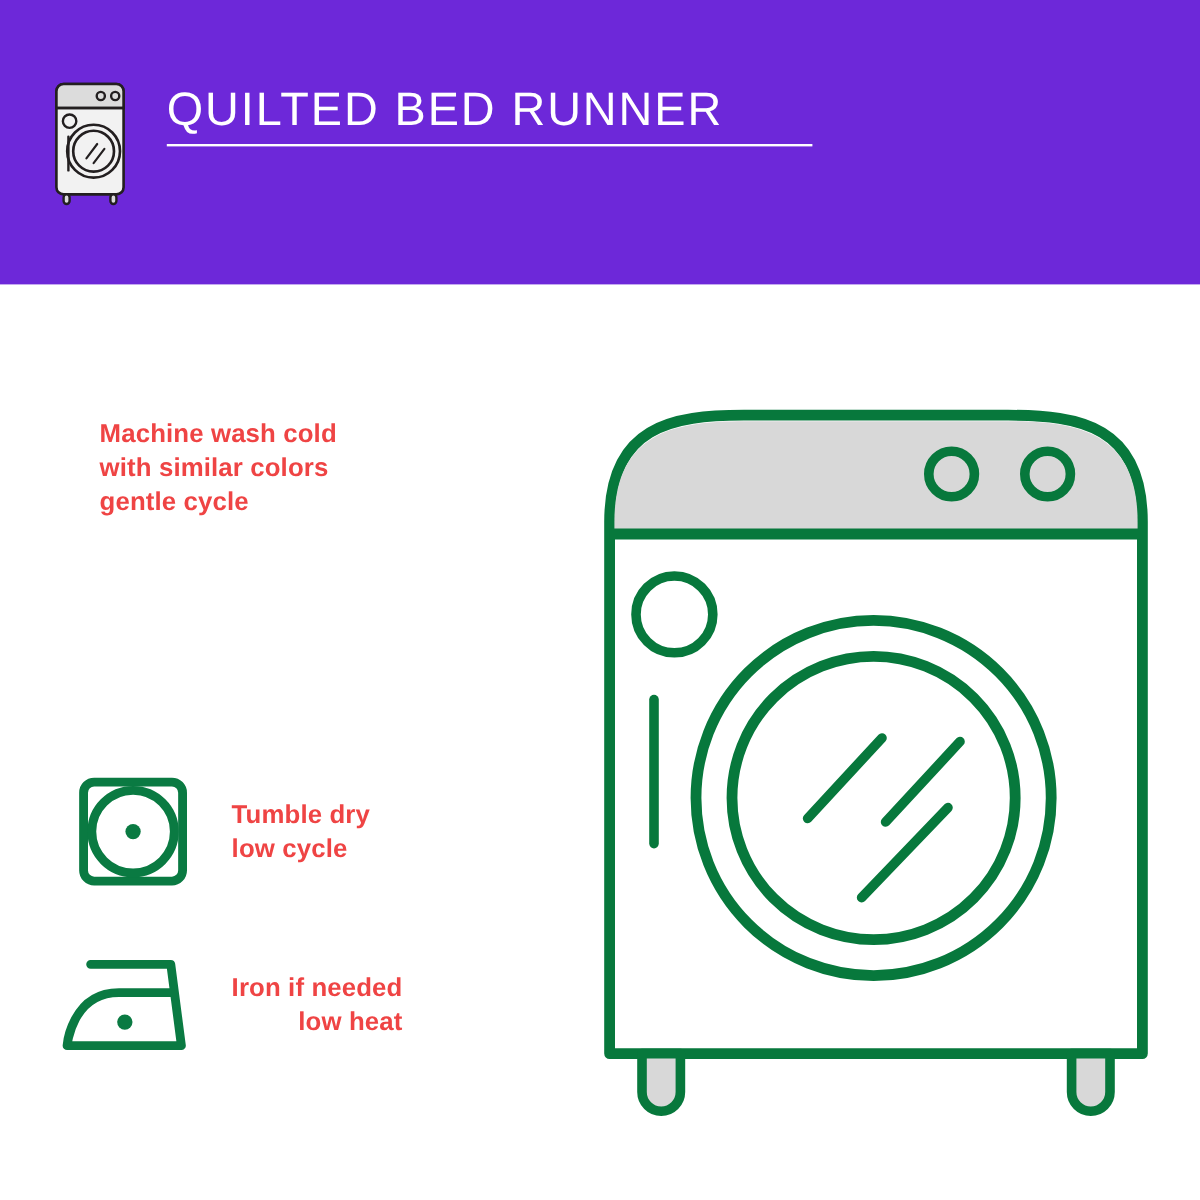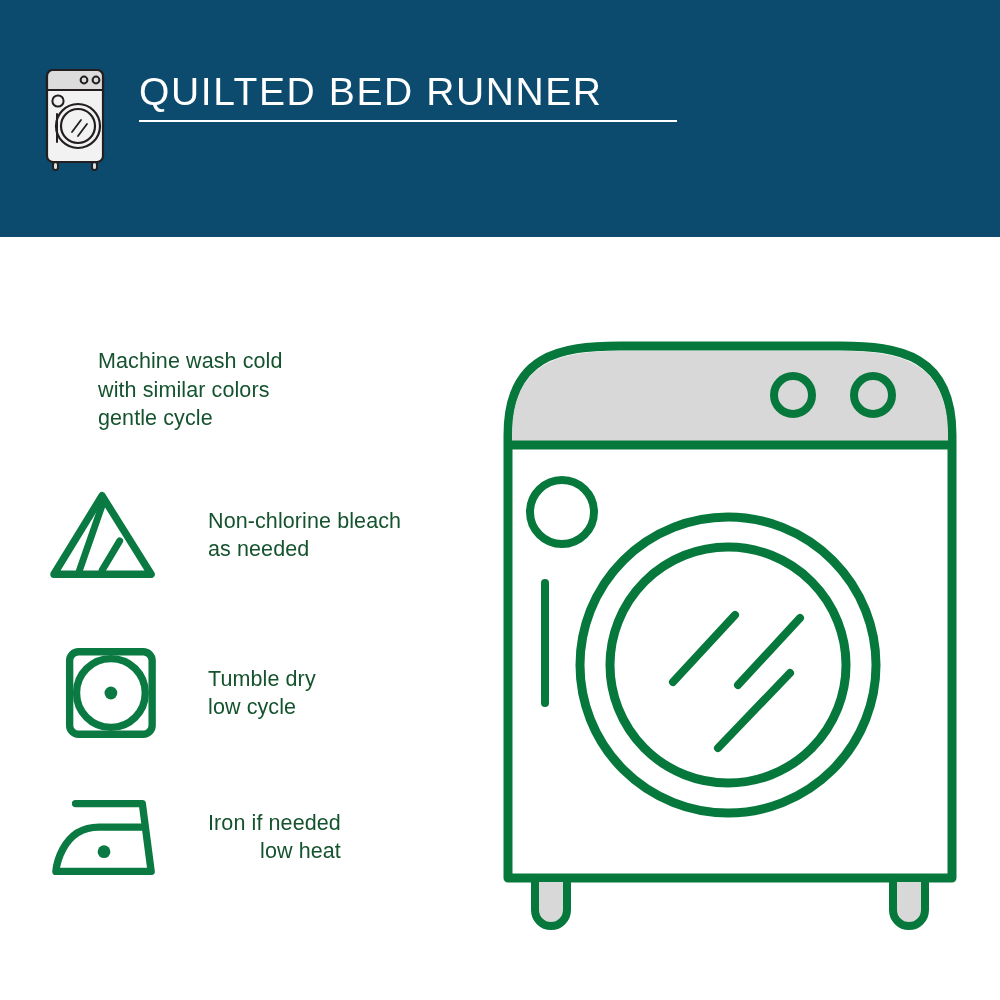--- a/index.html
+++ b/index.html
@@ -18,21 +18,21 @@
     overflow: hidden;
   }
 
   
   #header-band {
     position: absolute;
     left: 0;
     top: 0;
     width: 1000px;
     height: 237px;
-    background: #0c4a6e;
+    background: #6d28d9;
   }
   #header-logo {
     position: absolute;
     left: 44px;
     top: 66px;
     width: 62px;
     height: 106px;
   }
   #header-text-block {
     position: absolute;
@@ -72,26 +72,27 @@
     align-items: center;
   }
   .care-symbol {
     width: 110px;
     flex: 0 0 110px;
     display: flex;
     align-items: center;
     justify-content: flex-start;
   }
   .care-text {
-    color: #14532d;
+    color: #ef4444;
     font-size: 21.5px;
     line-height: 28.5px;
     letter-spacing: 0.1px;
     white-space: pre-line;
-    margin-left: 48px;
+    margin-left: 33px;
+    font-weight: bold;
   }
   #care-row-0 { top: 347px; }
   #care-row-1 { top: 489px; }
   #care-row-2 { top: 645px; }
   #care-row-3 { top: 794px; text-align: right; }
 
   
   #machine-illustration {
     position: absolute;
     left: 490px;
@@ -138,33 +139,20 @@
     </div>
 
   </div>
 
   <div class="care-row" id="care-row-0">
     <div class="care-text">Machine wash cold
 with similar colors
 gentle cycle</div>
   </div>
 
-  <div class="care-row" id="care-row-1">
-    <div class="care-symbol">
-      <svg viewBox="0 0 112 92" width="112" height="92">
-
-        <path d="M53 6 L103 86 L4 86 Z" fill="none" stroke="#0A7A42" stroke-width="7.5" stroke-linejoin="round"></path>
-
-        <line x1="53" y1="16" x2="30" y2="82" stroke="#0A7A42" stroke-width="7" stroke-linecap="round"></line>
-        <line x1="71" y1="52" x2="53" y2="82" stroke="#0A7A42" stroke-width="7" stroke-linecap="round"></line>
-      </svg>
-    </div>
-    <div class="care-text">Non-chlorine bleach
-as needed</div>
-  </div>
 
   <div class="care-row" id="care-row-2">
     <div class="care-symbol">
       <svg viewBox="0 0 112 96" width="112" height="96">
         <rect x="20" y="6" width="84" height="84" rx="9" ry="9" fill="none" stroke="#0A7A42" stroke-width="7.5"></rect>
         <circle cx="62" cy="48" r="35" fill="none" stroke="#0A7A42" stroke-width="7.5"></circle>
         <circle cx="62" cy="48" r="6.5" fill="#0A7A42"></circle>
       </svg>
     </div>
     <div class="care-text">Tumble dry

